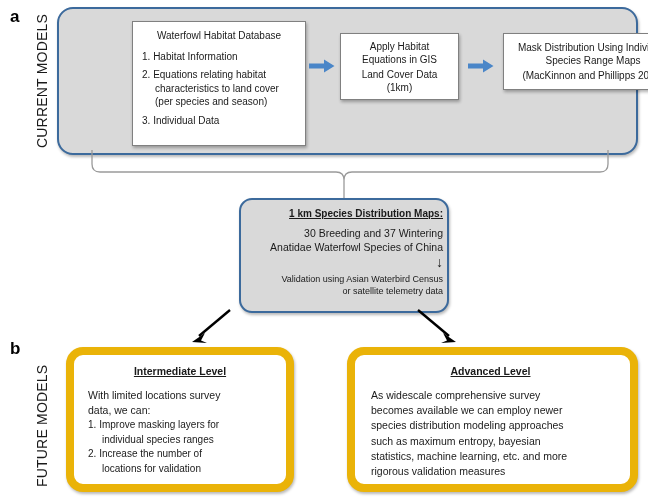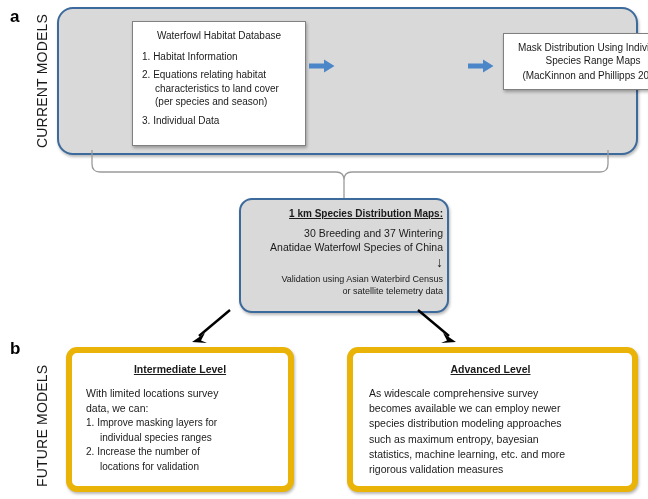--- a/index.html
+++ b/index.html
@@ -169,22 +169,22 @@
     width: 48px;
     height: 40px;
   }
   #arrow-to-intermediate { left: 186px; top: 307px; }
   #arrow-to-advanced { left: 414px; top: 307px; }
 
   
   .future-box {
     position: absolute;
     background: #ffffff;
-    border: 6px solid #eab308;
-    border-radius: 11px;
+    border: 8px solid #eab308;
+    border-radius: 17px;
     box-sizing: border-box;
     box-shadow: 1px 2px 3px rgba(0,0,0,0.28);
   }
   #box-intermediate {
     left: 66px;
     top: 347px;
     width: 228px;
     height: 145px;
     padding: 10px 14px 0 14px;
   }
@@ -244,20 +244,28 @@
         <span>Individual Data</span>
       </div>
     </div>
 
     <div class="blue-arrow" id="arrow-db-to-eq">
       <svg viewBox="0 0 26 14" width="26" height="14" aria-hidden="true">
         <polygon points="0,4.5 15,4.5 15,0.5 25.5,7 15,13.5 15,9.5 0,9.5" fill="#4a86c8"></polygon>
       </svg>
     </div>
 
+    <div class="white-box" id="box-equations">
+      <div class="bx-title" style="margin-bottom:2px;">
+        <span>Apply Habitat</span><br>
+        <span>Equations in GIS</span>
+      </div>
+      <div class="bx-sub">Land Cover Data</div>
+      <div class="bx-sub">(1km)</div>
+    </div>
 
     <div class="blue-arrow" id="arrow-eq-to-mask">
       <svg viewBox="0 0 26 14" width="26" height="14" aria-hidden="true">
         <polygon points="0,4.5 15,4.5 15,0.5 25.5,7 15,13.5 15,9.5 0,9.5" fill="#4a86c8"></polygon>
       </svg>
     </div>
 
     <div class="white-box" id="box-mask">
       <div class="bx-title" style="margin-bottom:2px;">
         <span>Mask Distribution Using Individual</span><br>

